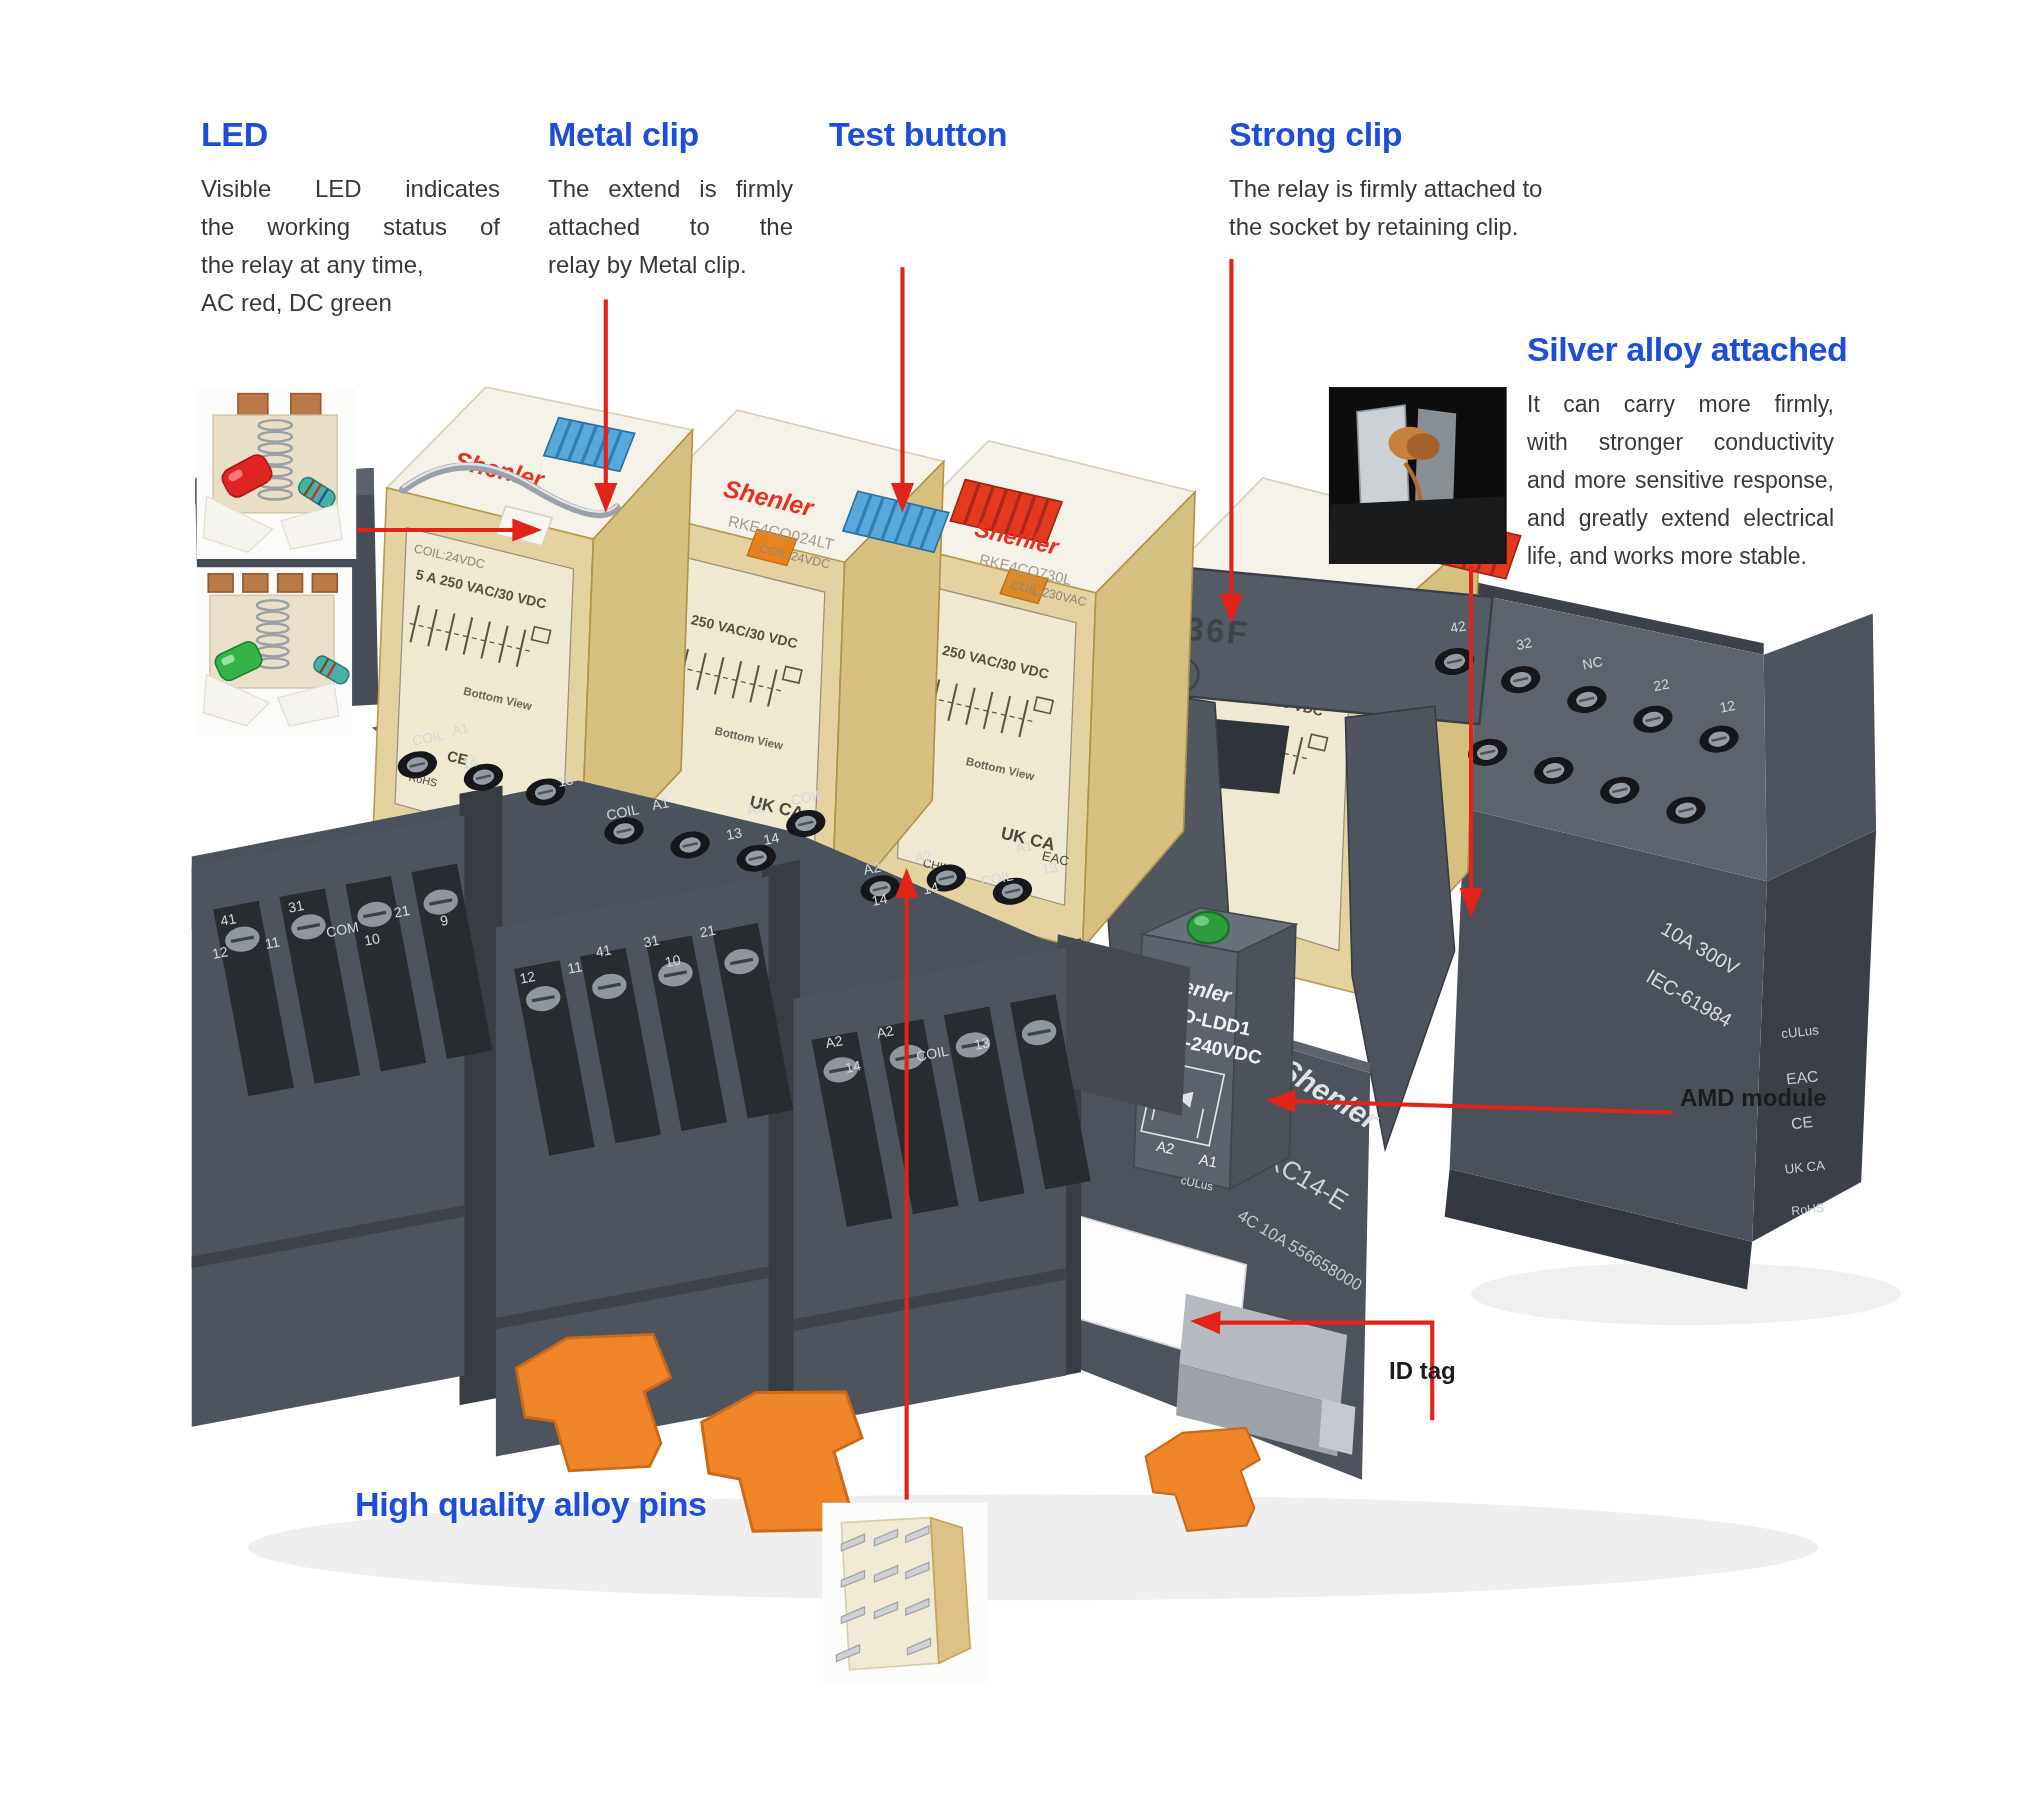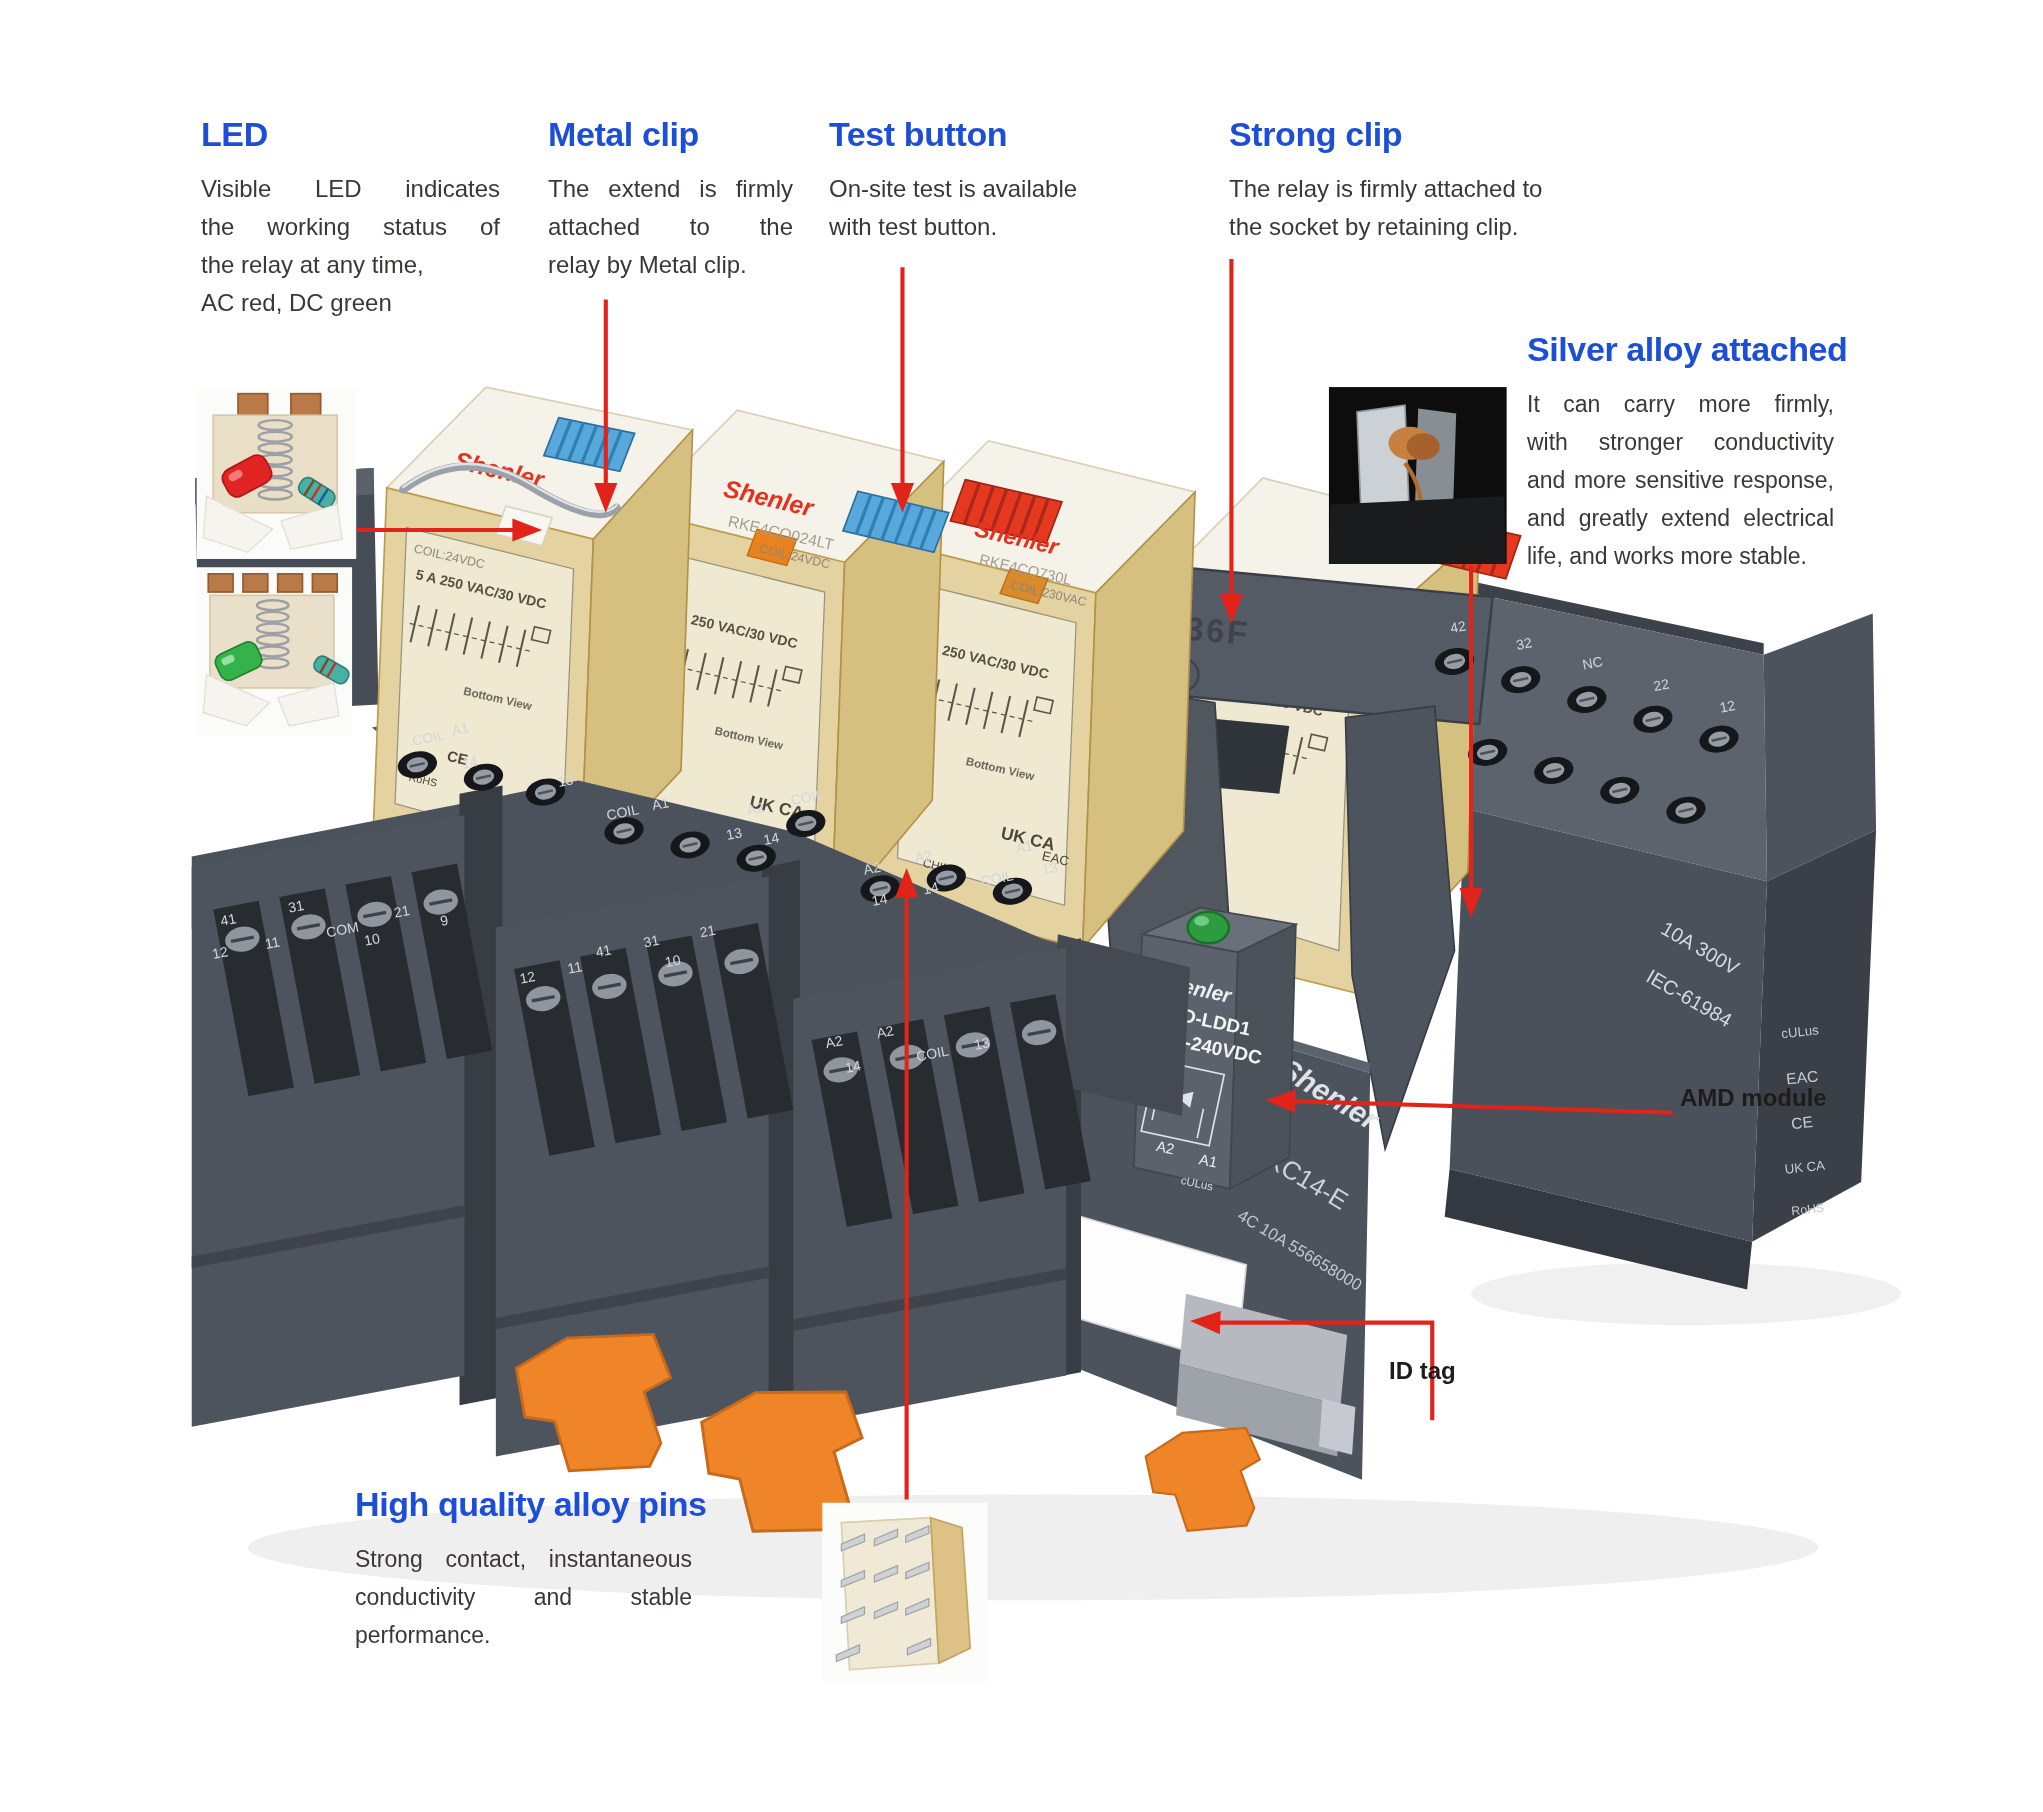--- a/index.html
+++ b/index.html
@@ -548,24 +548,20 @@
   <h2>Metal clip</h2>
   <div class="cbody" style="width:245px">
       <div class="jline">The extend is firmly</div>
       <div class="jline">attached to the</div>
       <div class="nline">relay by Metal clip.</div>
     </div>
 </div>
 
 <div class="callout" style="left:829px;top:116px;width:329px">
   <h2>Test button</h2>
-  <div class="cbody" style="width:329px">
-      <div class="nline">On-site test is available</div>
-      <div class="nline">with test button.</div>
-    </div>
 </div>
 
 <div class="callout" style="left:1229px;top:116px;width:380px">
   <h2>Strong clip</h2>
   <div class="cbody" style="width:380px">
       <div class="nline">The relay is firmly attached to</div>
       <div class="nline">the socket by retaining clip.</div>
     </div>
 </div>
 
@@ -575,22 +571,17 @@
       <div class="jline">It can carry more firmly,</div>
       <div class="jline">with stronger conductivity</div>
       <div class="jline">and more sensitive response,</div>
       <div class="jline">and greatly extend electrical</div>
       <div class="nline">life, and works more stable.</div>
     </div>
 </div>
 
 <div class="callout" style="left:355px;top:1486px;width:337px">
   <h2>High quality alloy pins</h2>
-  <div class="cbody" style="width:337px;font-size:23px">
-      <div class="jline">Strong contact, instantaneous</div>
-      <div class="jline">conductivity and stable</div>
-      <div class="nline">performance.</div>
-    </div>
 </div>
 
 <div class="biglabel" style="left:1680px;top:1084px">AMD module</div>
 <div class="biglabel" style="left:1389px;top:1357px">ID tag</div>
 
 
 </body></html>

